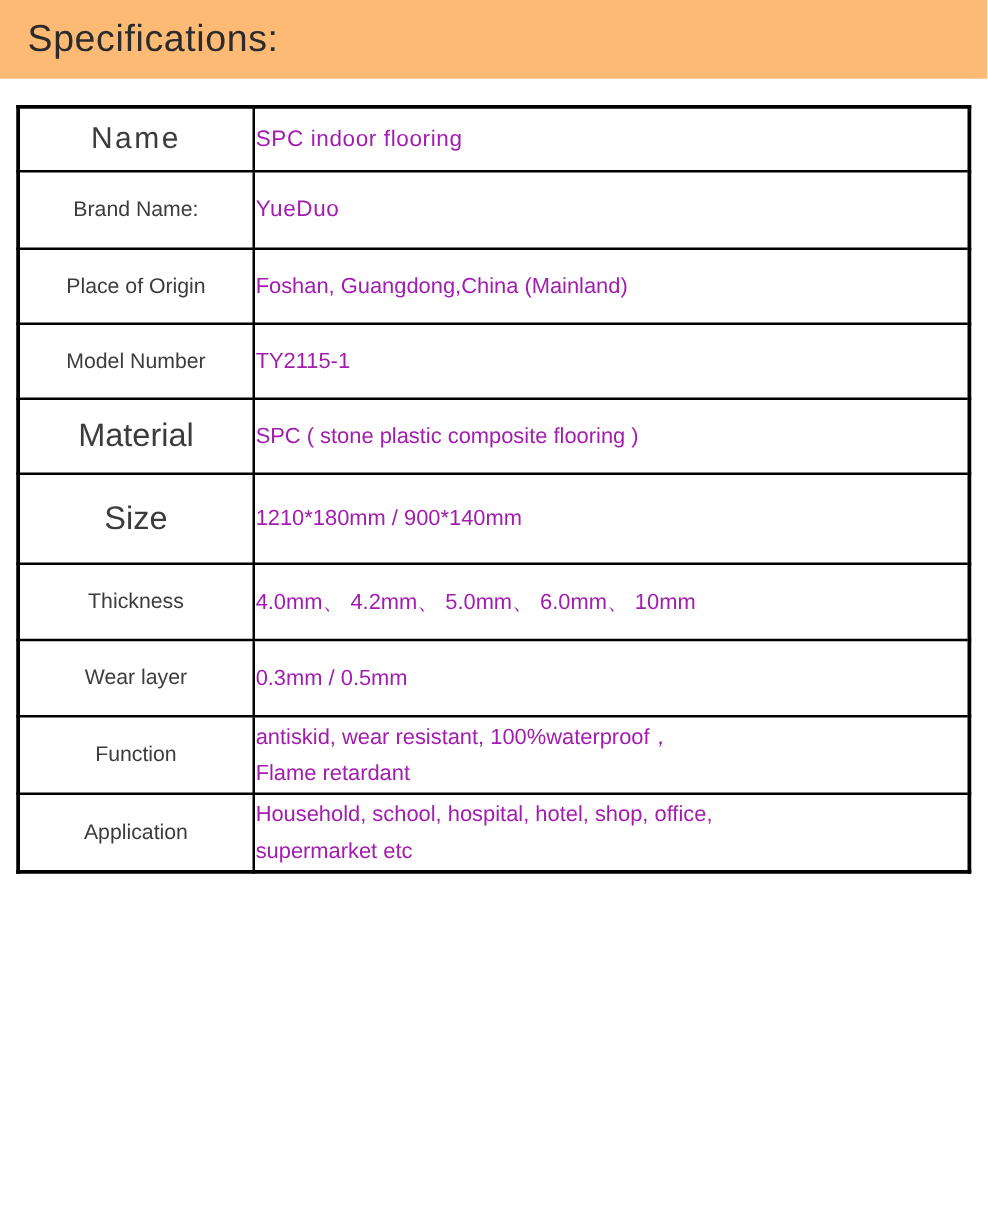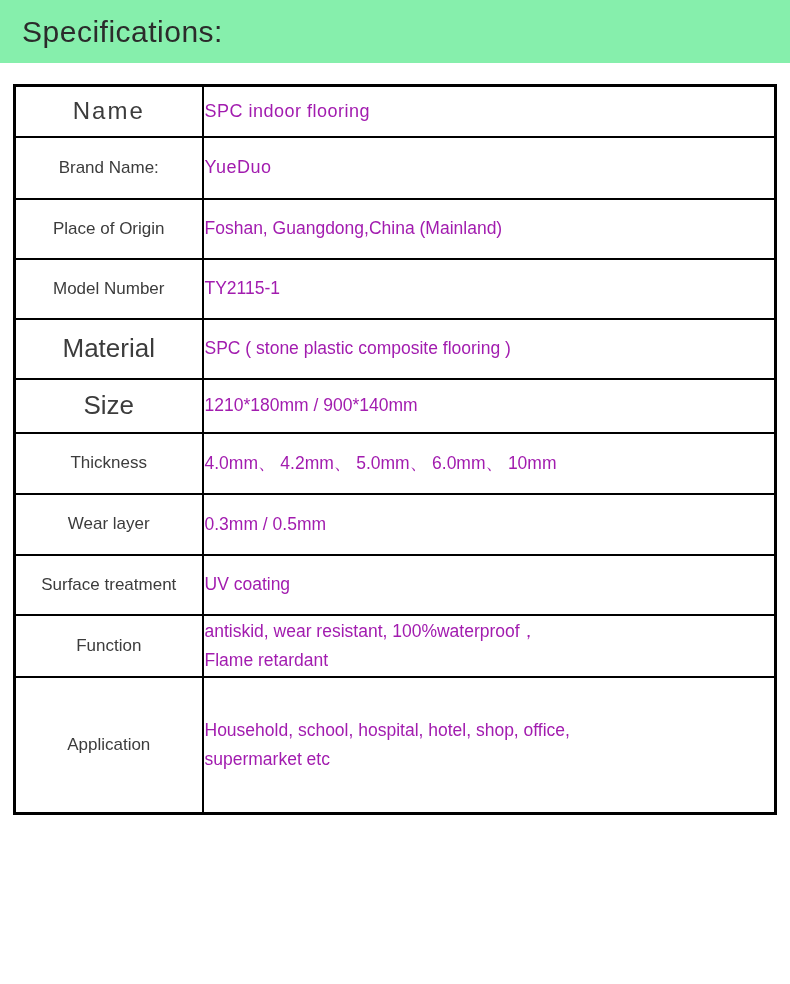--- a/index.html
+++ b/index.html
@@ -7,21 +7,21 @@
     padding: 0;
     width: 790px;
     height: 984px;
     background: #ffffff;
     font-family: "Liberation Sans", "DejaVu Sans", sans-serif;
     overflow: hidden;
   }
   .band {
     width: 790px;
     height: 63px;
-    background: #86efac;
+    background: #fdba74;
     display: flex;
     align-items: center;
   }
   .band .title {
     padding-left: 22px;
     font-size: 30px;
     letter-spacing: 0.5px;
     color: #2b2b2b;
   }
   table.spec {
@@ -49,21 +49,21 @@
     font-size: 17.5px;
     color: #a21caf;
     white-space: pre-line;
     line-height: 29px;
   }
   tr:nth-child(1)  { height: 51px; }
   tr:nth-child(2)  { height: 62px; }
   tr:nth-child(3)  { height: 60px; }
   tr:nth-child(4)  { height: 60px; }
   tr:nth-child(5)  { height: 60px; }
-  tr:nth-child(6)  { height: 54px; }
+  tr:nth-child(6)  { height: 72px; }
   tr:nth-child(7)  { height: 61px; }
   tr:nth-child(8)  { height: 61px; }
   tr:nth-child(9)  { height: 60px; }
   tr:nth-child(10) { height: 62px; }
   tr:nth-child(11) { height: 137px; }
   tr:nth-child(12) { height: 126px; margin-left: 40px; }
   tr:nth-child(1) td.label { font-size: 24px; letter-spacing: 2px; }
   tr:nth-child(5) td.label,
   tr:nth-child(6) td.label { font-size: 26px; }
   tr:nth-child(1) td.value,
@@ -108,24 +108,20 @@
     </tr>
     <tr>
       <td class="label">Thickness</td>
       <td class="value">4.0mm、 4.2mm、 5.0mm、 6.0mm、 10mm</td>
     </tr>
     <tr>
       <td class="label">Wear layer</td>
       <td class="value">0.3mm / 0.5mm</td>
     </tr>
     <tr>
-      <td class="label">Surface treatment</td>
-      <td class="value">UV coating</td>
-    </tr>
-    <tr>
       <td class="label">Function</td>
       <td class="value">antiskid, wear resistant, 100%waterproof，
 Flame retardant</td>
     </tr>
     <tr>
       <td class="label">Application</td>
       <td class="value">Household, school, hospital, hotel, shop, office,
 supermarket etc</td>
     </tr>
   </tbody>

